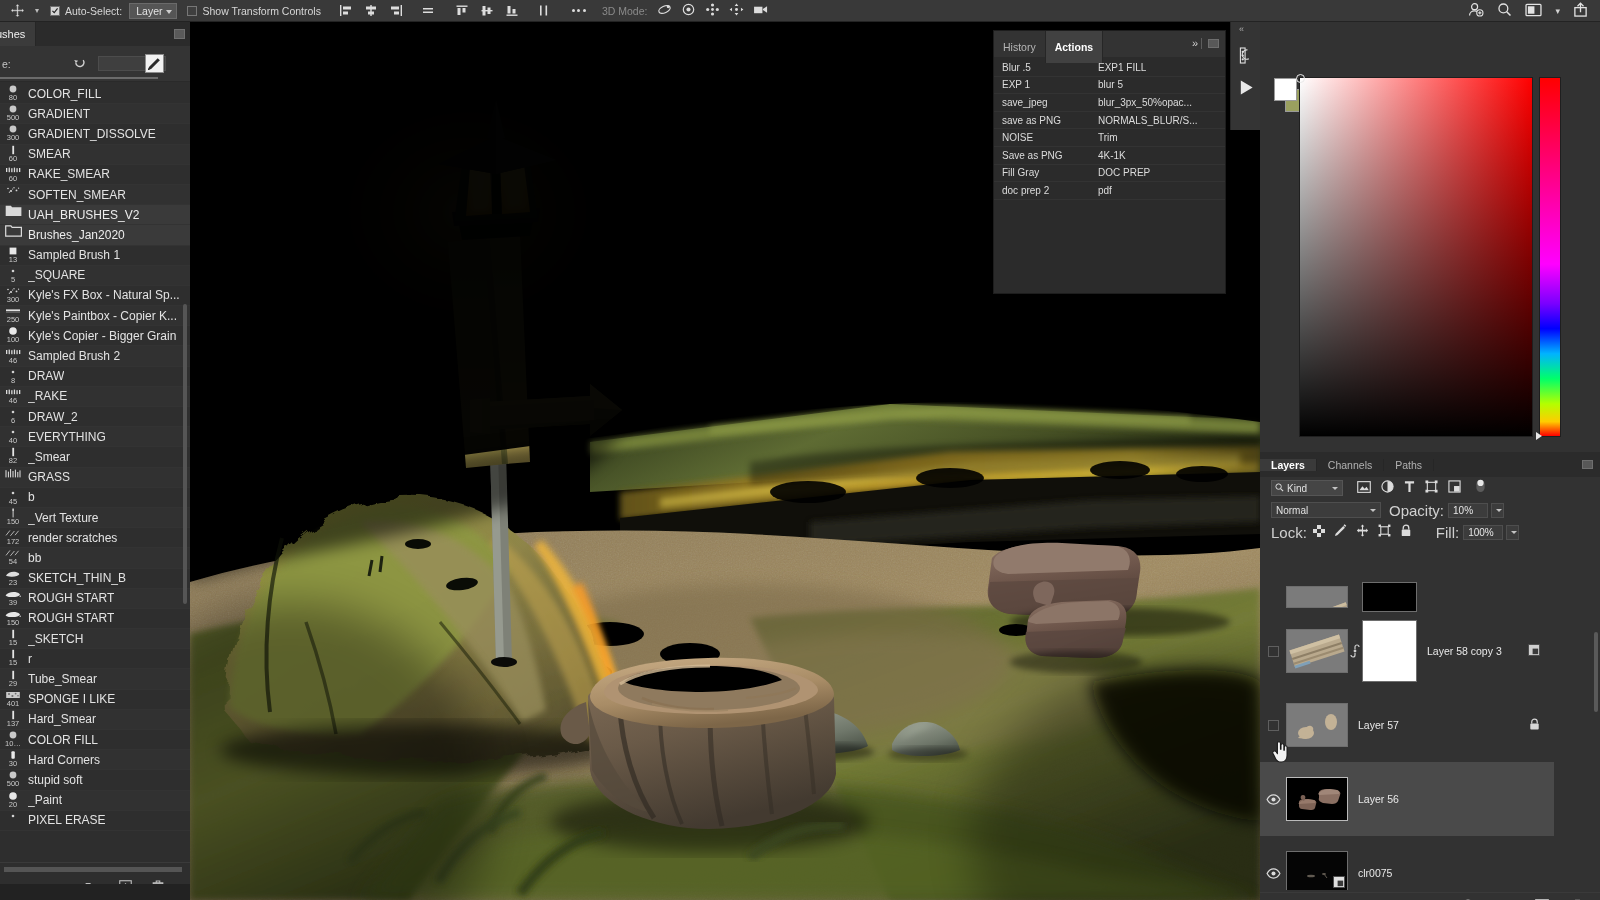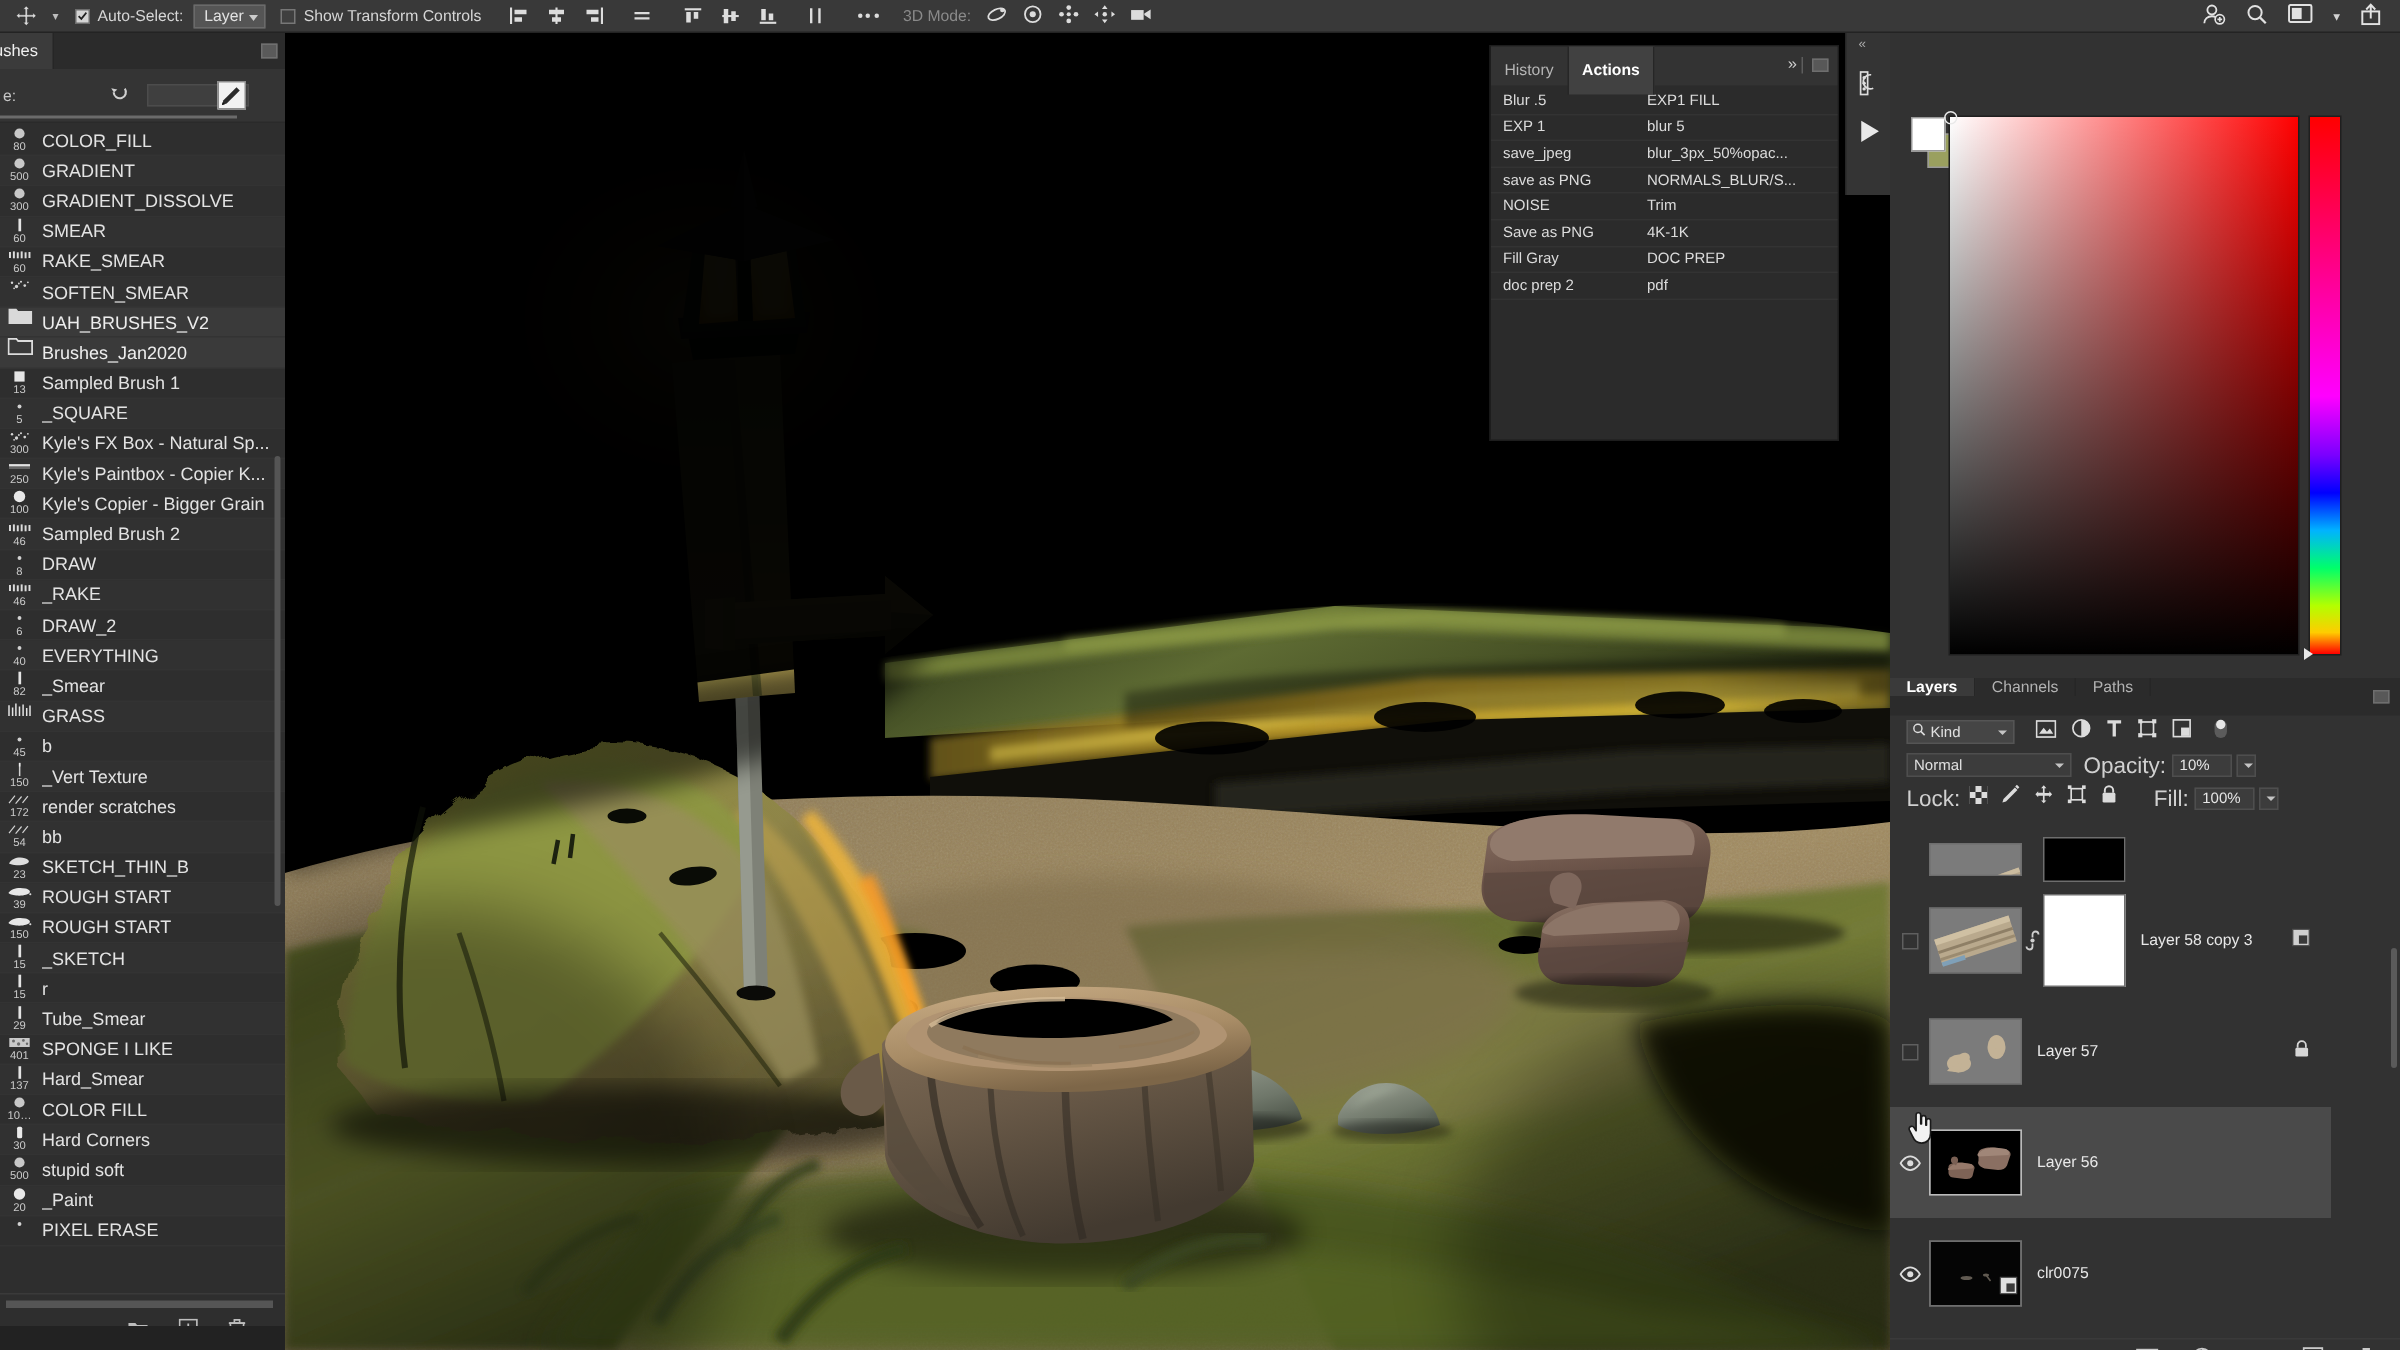--- a/index.html
+++ b/index.html
@@ -164,21 +164,21 @@
   .sw-bg { position:absolute; left:11px; top:11px; width:23px; height:23px; border:1px solid #9a9a9a; }
   .picker-box { position:absolute; left:39px; top:30px; width:234px; height:360px; border:1px solid #1f1f1f; }
   .picker-grad-1 { position:absolute; inset:0; }
   .picker-grad-2 { position:absolute; inset:0; }
   .picker-handle { position:absolute; left:-4px; top:-4px; width:9px;height:9px;border-radius:50%;border:1.5px solid #e9e9e9;}
   .hue-strip { position:absolute; left:279px; top:30px; width:22px; height:360px; border:1px solid #1f1f1f; }
   .hue-handle { position:absolute; left:-4px; bottom:-4px; width:0;height:0;
     border-top:4px solid transparent; border-bottom:4px solid transparent; border-left:6px solid #e8e8e8;}
 
   .layers-panel { position:absolute; left:0; top:430px; width:340px; height:470px; background:#323232; }
-  .lay-tabrow { height:25px; background:#2b2b2b; display:flex; align-items:flex-start; position:relative; }
+  .lay-tabrow { height:25px; background:#2b2b2b; display:flex; align-items:center; position:relative; }
   .lay-tab { font-size:10.5px; color:#b2b2b2; display:flex; align-items:center; padding:0 11px; border-right:1px solid #262626;}
   .lay-tab.active { background:#3a3a3a; color:#fff; font-weight:bold; }
   .lay-menu { position:absolute; right:7px; top:8px; width:11px;height:9px;background:#585858;border:1px solid #6e6e6e; }
 
   .filter-row { height:22px; display:flex; align-items:center; padding-left:11px; gap:0; }
   .filter-kind {
     width:72px;height:16px;background:#454545;border:1px solid #555;color:#e0e0e0;font-size:10px;
     display:flex;align-items:center;padding-left:3px;position:relative;
   }
   .filter-kind::after { content:""; position:absolute; right:4px; top:6px;
@@ -196,21 +196,21 @@
   .num-field {
     margin-left:4px; width:40px;height:15px;background:#3c3c3c;border:1px solid #4e4e4e;
     color:#e6e6e6;font-size:10px;display:flex;align-items:center;padding-left:4px;
   }
   .num-caret { margin-left:3px; width:13px;height:15px;background:#3c3c3c;border:1px solid #4e4e4e;position:relative;}
   .num-caret::after{content:"";position:absolute;left:3.5px;top:5px;
     border-left:3px solid transparent;border-right:3px solid transparent;border-top:3.5px solid #c4c4c4;}
   .lock-row { height:22px; display:flex; align-items:center; padding-left:11px; }
   .lock-icons { display:flex; align-items:center; gap:9px; margin-left:6px; }
 
-  .layer-list { position:absolute; left:0; top:104px; width:294px; bottom:32px; overflow:hidden; }
+  .layer-list { position:absolute; left:0; top:128px; width:294px; bottom:32px; overflow:hidden; }
   .layer-row { display:flex; align-items:center; height:74px; position:relative; }
   .layer-row.selected { background:#4a4a4a; }
   .lr-eye { width:26px; min-width:26px; display:flex; align-items:center; justify-content:center; }
   .lr-thumb { width:62px; height:44px; border:1px solid #6e6e6e; background:#7b7b7b; position:relative; overflow:hidden; }
   .lr-thumb.sel { border:1px solid #bbb; }
   .lr-link { width:14px; display:flex;align-items:center;justify-content:center; }
   .lr-mask { width:55px; height:62px; border:1px solid #6e6e6e; background:#fff; }
   .lr-name { font-size:10.5px; color:#e8e8e8; margin-left:10px; white-space:nowrap; }
   .lr-right { position:absolute; right:14px; display:flex; align-items:center; gap:6px; }
   .sel-corner { position:absolute; width:7px;height:7px;border:1.6px solid #fff; }

